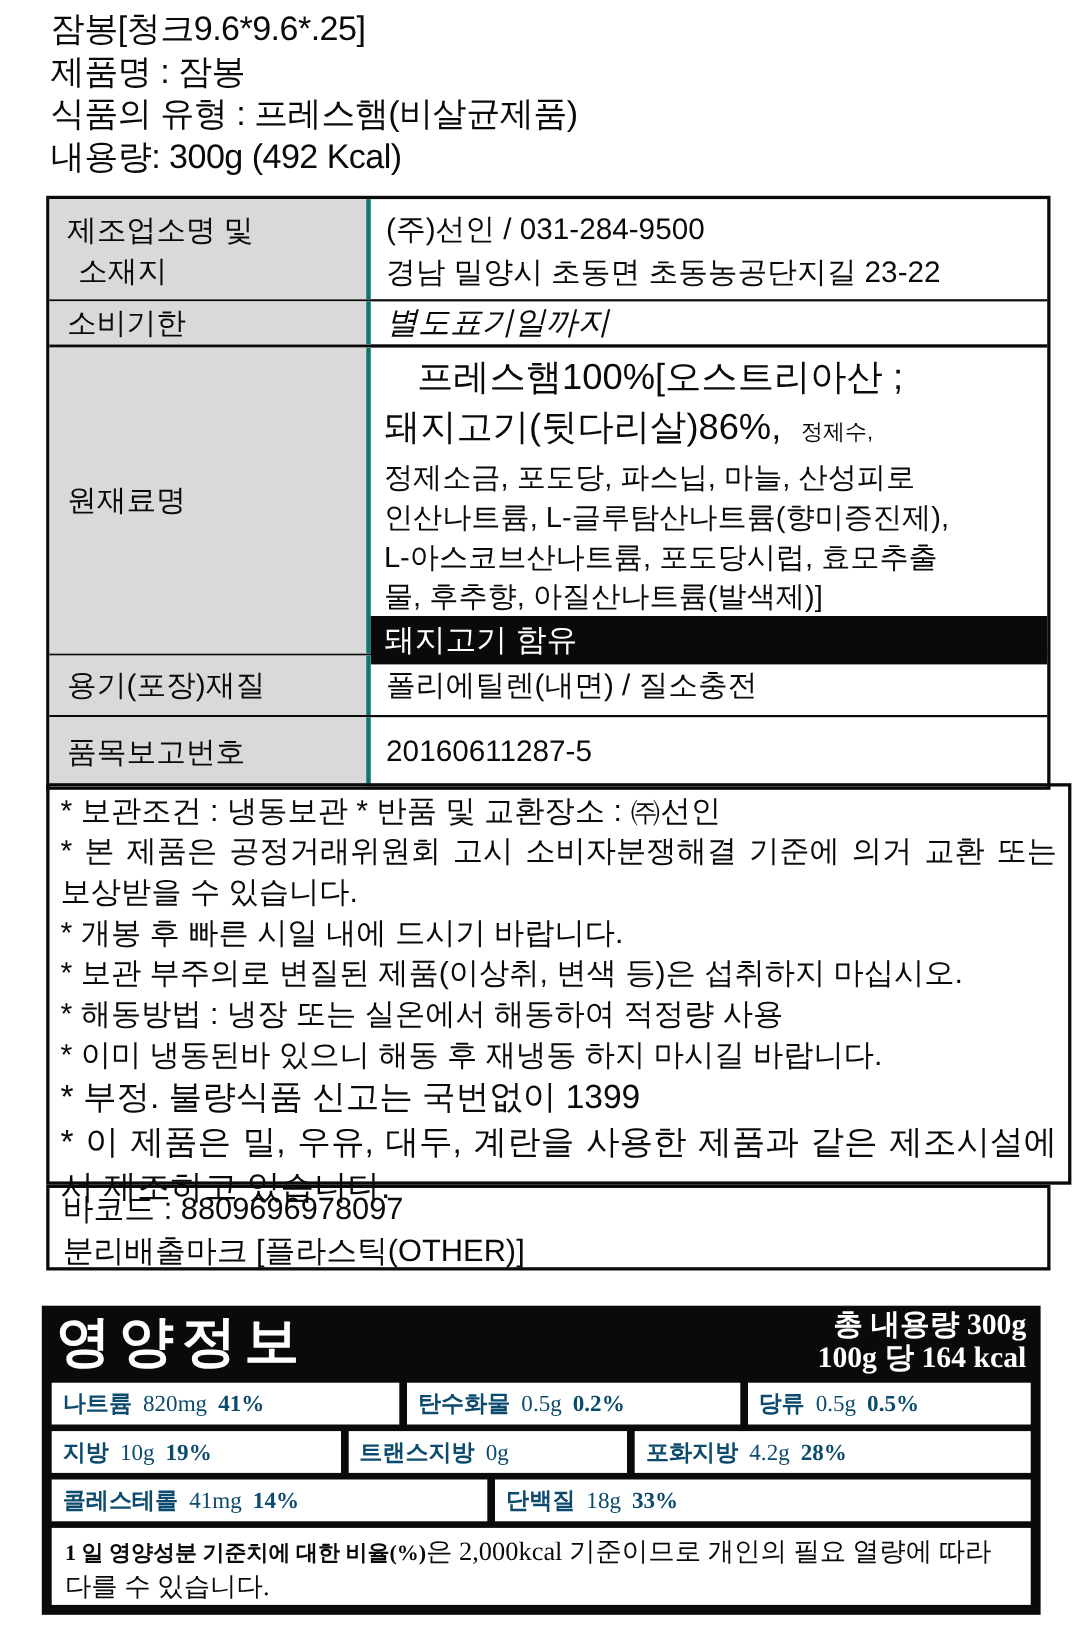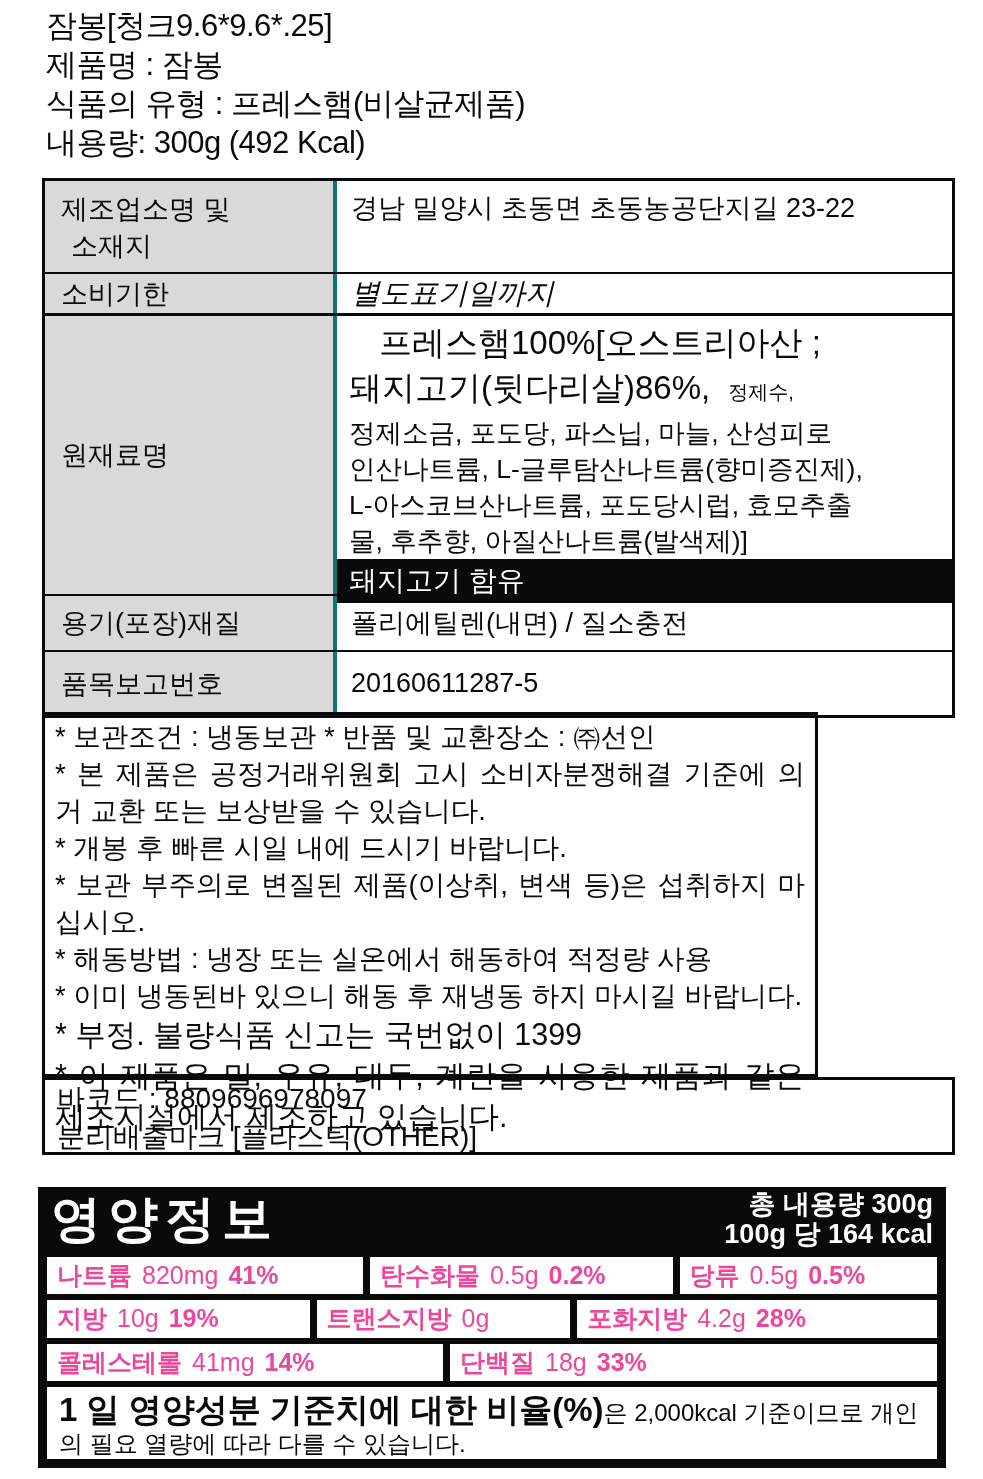--- a/index.html
+++ b/index.html
@@ -38,56 +38,56 @@
   .ing-small { font-size:26.5px; line-height:36px; }
   .allergen-bar {
     height:44px; margin-bottom:5px; background:#0a0a0a; color:#fff;
     font-size:28px; line-height:44px; padding-left:12px;
   }
   .row-packaging { height:56px; }
   .row-report { height:65px; }
 
   
   .notes-box {
-    position:absolute; left:42px; top:712px; width:776px; height:365px;
+    position:absolute; left:42px; top:712px; width:932px; height:365px;
     border:3px solid #0a0a0a; padding:3px 10px 0 10px; font-size:27.5px;
   }
   .notes-box p { line-height:37px; text-align:justify; }
   .notes-box p.note-lg { font-size:30.5px; line-height:41px; }
 
   
   .barcode-box {
     position:absolute; left:42px; top:1077px; width:913px; height:78px;
     border:3px solid #0a0a0a; display:flex; flex-direction:column; justify-content:space-evenly;
     padding-left:12px; font-size:28px;
   }
 
   
   .nutrition {
     position:absolute; left:38px; top:1187px; width:908px; height:281px;
-    background:#0a0a0a; color:#fff; padding:0 9px 9px 9px; display:flex; flex-direction:column;
+    background:#0a0a0a; color:#fff; padding:0 9px 9px 9px; display:flex; flex-direction:column;font-family:Liberation Serif, serif;
   }
   .nut-header { display:flex; justify-content:space-between; align-items:center; height:64px; padding:0 4px; }
   .nut-title { font-size:50px; font-weight:bold; letter-spacing:7px; }
   .nut-totals { text-align:right; font-size:27px; font-weight:bold; line-height:30px; }
   .nut-row { display:flex; gap:7px; height:39px; margin-top:6px; }
   .nut-cell {
-    background:#fff; color:#ec4899; display:flex; align-items:center; gap:10px;
-    padding-left:10px; font-size:25px; overflow:hidden;
+    background:#fff; color:#0c4a6e; display:flex; align-items:center; gap:10px;
+    padding-left:10px; font-size:21px; overflow:hidden;
   }
   .nut-name, .nut-dv { font-weight:bold; }
   .r1c1 { flex:0 0 35.5%; } .r1c2 { flex:0 0 34%; } 
   .r2c1 { flex:0 0 29.5%; } .r2c2 { flex:0 0 28.5%; }
   .r3c1 { flex:0 0 44.5%; }
   .grow { flex:1; }
   .nut-footnote {
     background:#fff; color:#0a0a0a; margin-top:6px; flex:1;
     padding:7px 12px 0 12px; font-size:24px; line-height:31px;
   }
-  .nut-footnote b { font-size:33px; }
+  .nut-footnote b { font-size:20px; }
 </style>
 </head>
 <body>
 
 <div class="page">
 
   <div class="top-header">
     <div>잠봉[청크9.6*9.6*.25]</div>
     <div>제품명 : 잠봉</div>
     <div>식품의 유형 : 프레스햄(비살균제품)</div>
@@ -95,20 +95,21 @@
   </div>
 
   <div class="info-table">
 
     <div class="it-row row-manufacturer">
       <div class="it-label it-label--top">
         <span>제조업소명 및</span>
         <span class="indent">소재지</span>
       </div>
       <div class="it-value">
+        <span>(주)선인 / 031-284-9500</span>
         <span>경남 밀양시 초동면 초동농공단지길 23-22</span>
       </div>
     </div>
 
     <div class="it-row row-expiry">
       <div class="it-label">
         <span>소비기한</span>
       </div>
       <div class="it-value">
         <span>별도표기일까지</span>

